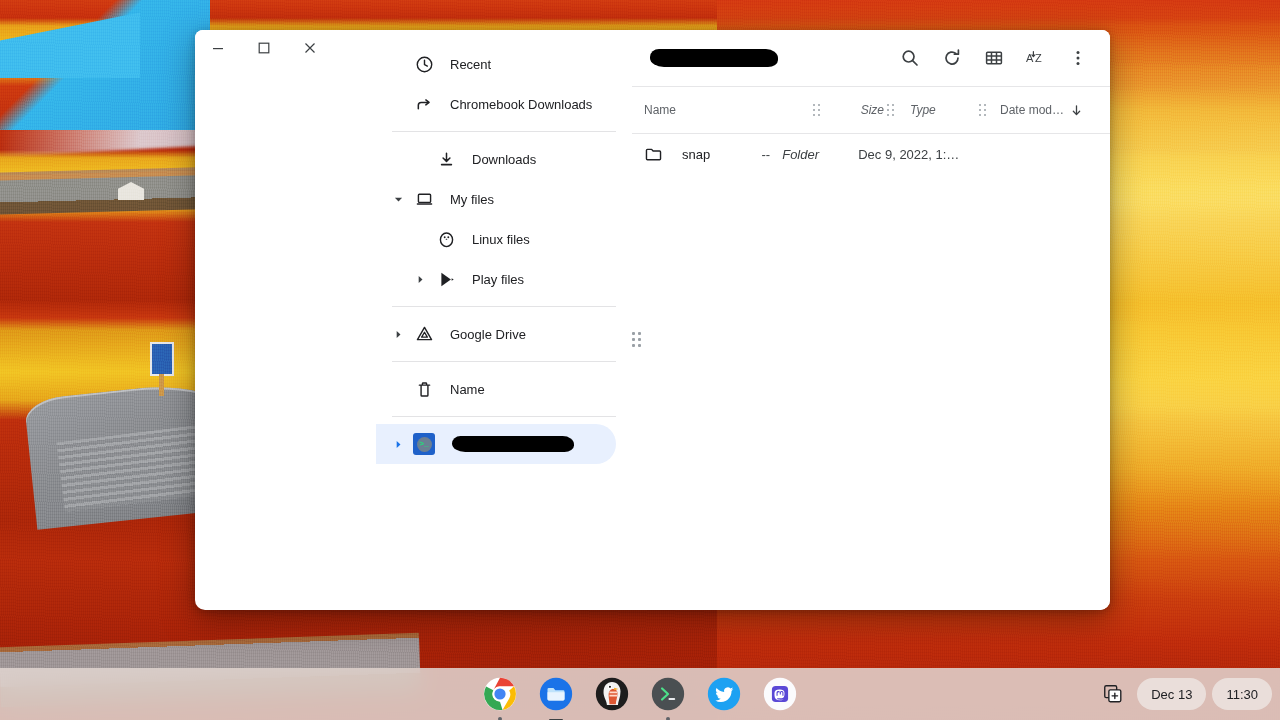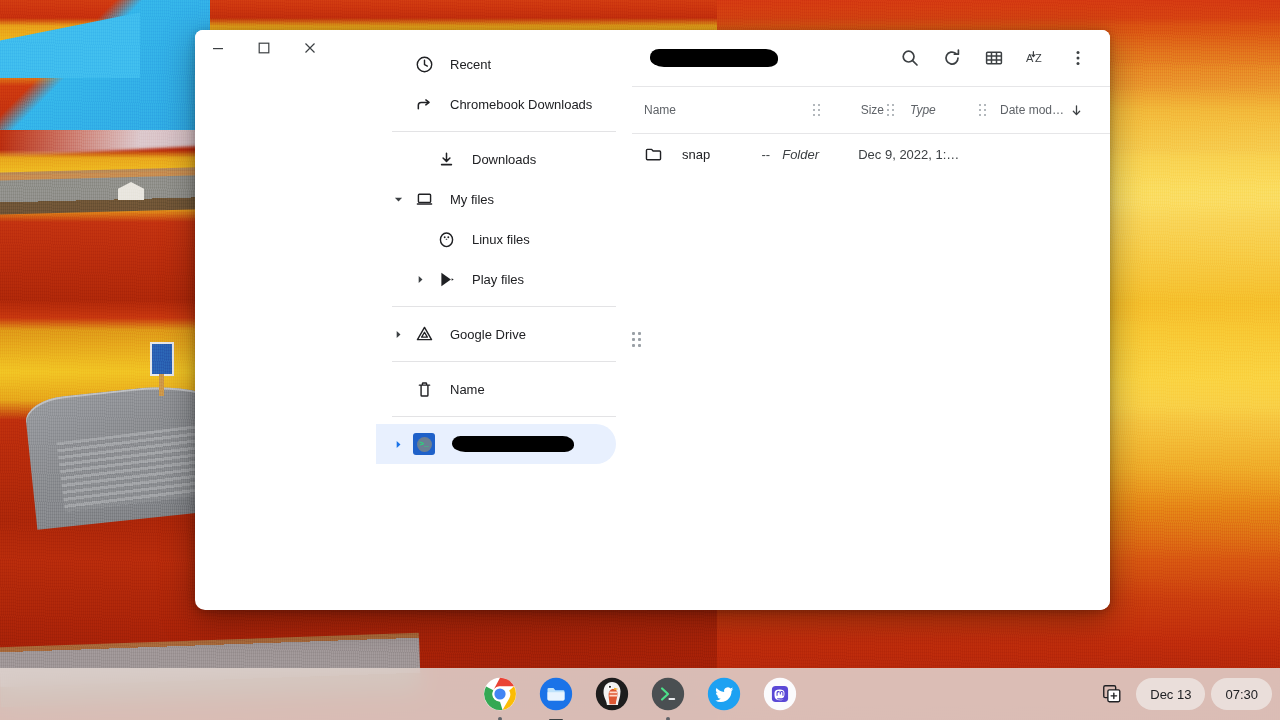--- a/index.html
+++ b/index.html
@@ -270,21 +270,21 @@
     flex: none;
     display: flex;
     align-items: center;
     border-top: 1px solid #e6e6e8;
     border-bottom: 1px solid #e6e6e8;
     font-size: 12px;
     color: #5f6368;
     padding-left: 12px;
   }
   .col-name { flex: 1; min-width: 0; padding-left: 0; }
-  .col-size { width: 60px; text-align: right; }
+  .col-size { width: 60px; text-align: right; font-style: italic; }
   .col-type { width: 78px; text-align: left; padding-left: 12px; font-style: italic; }
   .col-date { width: 120px; text-align: left; padding-left: 10px; display: flex; align-items: center; }
   .grip {
     width: 14px; flex: none;
     display: grid;
     grid-template-columns: 3px 3px;
     grid-template-rows: 3px 3px 3px;
     gap: 2px;
     align-content: center; justify-content: center;
     cursor: col-resize;
@@ -722,15 +722,15 @@
 
   <div class="status-area">
     <div class="status-icon-btn">
       <svg width="22" height="22" viewBox="0 0 24 24">
         <rect x="3" y="3" width="13" height="13" rx="1.6" fill="none" stroke="#202124" stroke-width="1.5"></rect>
         <rect x="7.5" y="7.5" width="13" height="13" rx="1.6" fill="#fff" stroke="#202124" stroke-width="1.5"></rect>
         <path d="M14 11 V17 M11 14 H17" stroke="#202124" stroke-width="1.5" stroke-linecap="round"></path>
       </svg>
     </div>
     <div class="status-pill">Dec 13</div>
-    <div class="status-pill">07:30</div>
+    <div class="status-pill">11:30</div>
   </div>
 </div>
 
 </body></html>

